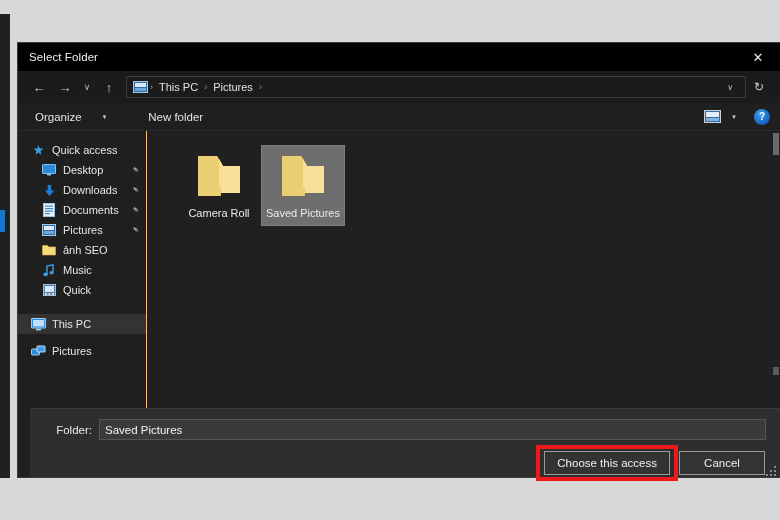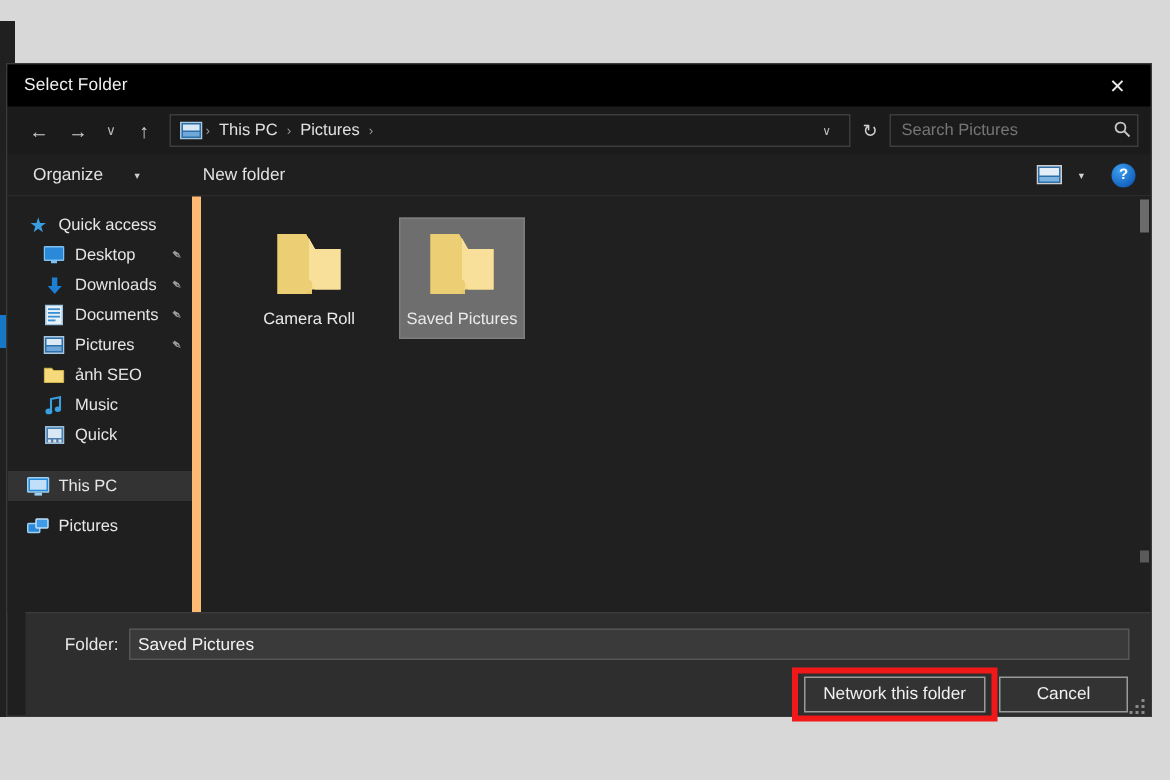--- a/index.html
+++ b/index.html
@@ -21,21 +21,21 @@
     background: #1878c8;
   }
   #bg-strip-top {
     position: absolute; left: 0; top: 0; width: 780px; height: 14px;
     background: #d8d8d8;
   }
 
   
   #dialog {
     position: absolute;
-    left: 4px; top: 42px;
+    left: 17px; top: 42px;
     width: 764px; height: 436px;
     background: #1f1f1f;
     border: 1px solid #3a3a3a;
     display: flex; flex-direction: column;
     color: #e8e8e8;
   }
 
   
   #titlebar {
     height: 28px; flex: 0 0 28px;
@@ -127,21 +127,21 @@
     margin-left: 10px; cursor: pointer;
   }
 
   
   #body { flex: 1; display: flex; min-height: 0; }
 
   
   #sidebar {
     width: 129px; flex: 0 0 129px;
     background: #1f1f1f;
-    border-right: 6px solid #fdba74;
+    border-right: 1px solid #fdba74;
     padding-top: 9px; overflow: hidden;
   }
   .side-item {
     height: 20px; display: flex; align-items: center;
     padding-left: 12px; padding-right: 6px; cursor: pointer; position: relative;
   }
   .side-item.indent { padding-left: 23px; }
   .side-item.selected { background: #333333; }
   .side-icon {
     width: 16px; height: 16px; flex: 0 0 16px;
@@ -152,21 +152,21 @@
     overflow: hidden; text-overflow: ellipsis;
   }
   .pin { margin-left: auto; color: #9c9c9c; font-size: 9px; transform: rotate(40deg); }
   .side-gap { height: 7px; }
 
   
   #content {
     flex: 1; background: #202020; position: relative;
     padding: 14px 0 0 30px; overflow: hidden;
   }
-  #items { display: flex; gap: 18px; flex-wrap: wrap; }
+  #items { display: flex; flex-wrap: wrap; }
   .folder-item {
     width: 84px; padding: 6px 2px 5px 2px;
     display: flex; flex-direction: column; align-items: center;
     cursor: pointer; border: 1px solid transparent;
   }
   .folder-item.selected { background: #6e6e6e; border-color: #7d7d7d; }
   .folder-glyph { width: 54px; height: 48px; margin-bottom: 7px; }
   .folder-name {
     font-size: 11px; color: #eaeaea; text-align: center;
     line-height: 13px; white-space: nowrap;
@@ -272,29 +272,20 @@
       <span class="crumb-sep">›</span>
       <span class="crumb">Pictures</span>
       <span class="crumb-sep">›</span>
       <span id="crumb-chev">∨</span>
     </div>
 
     <div id="refresh-btn">
       <span>↻</span>
     </div>
 
-    <div id="searchbox">
-      <input id="search-input" type="text" placeholder="Search Pictures" style="">
-      <span id="search-icon">
-        <svg width="12" height="12" viewBox="0 0 12 12">
-          <circle cx="5" cy="5" r="3.3" fill="none" stroke="#c8c8c8" stroke-width="1.2"></circle>
-          <line x1="7.5" y1="7.5" x2="11" y2="11" stroke="#c8c8c8" stroke-width="1.2"></line>
-        </svg>
-      </span>
-    </div>
   </div>
 
   <div id="toolbar">
     <div class="tb-item">
       <span>Organize</span>
       <span class="tb-caret">▾</span>
     </div>
     <div class="tb-item" style="margin-left:28px">
       <span>New folder</span>
     </div>
@@ -476,21 +467,21 @@
   </div>
 
   <div id="footer">
     <div id="folder-row">
       <span id="folder-label">Folder:</span>
       <input id="folder-input" type="text" value="Saved Pictures" style="">
     </div>
 
     <div id="btn-row">
       <div id="choose-wrap">
-        <button class="dlg-btn">Network this folder</button>
+        <button class="dlg-btn">Choose this access</button>
         <div id="redbox"></div>
       </div>
       <button class="dlg-btn">Cancel</button>
     </div>
 
     <div id="grip">
       <div class="grip-dot" style="left:7px;top:1px"></div>
       <div class="grip-dot" style="left:7px;top:5px"></div>
       <div class="grip-dot" style="left:3px;top:5px"></div>
       <div class="grip-dot" style="left:7px;top:9px"></div>

